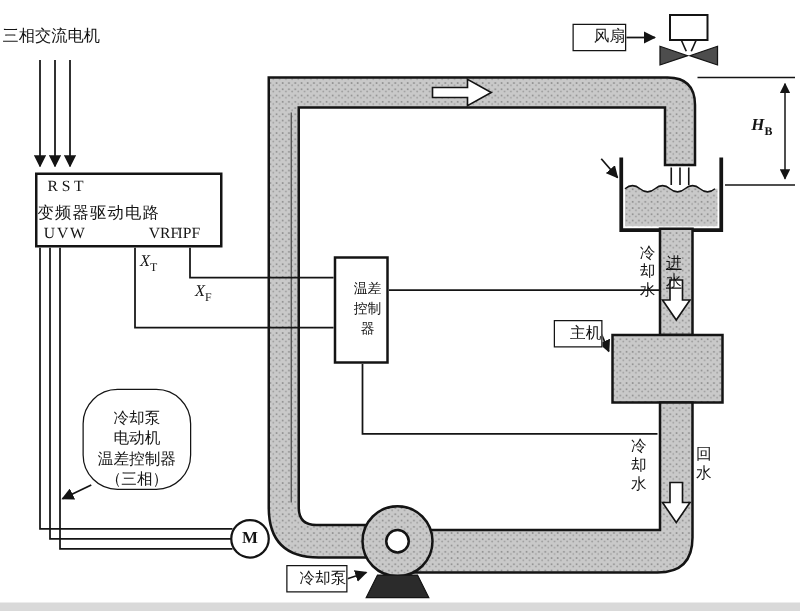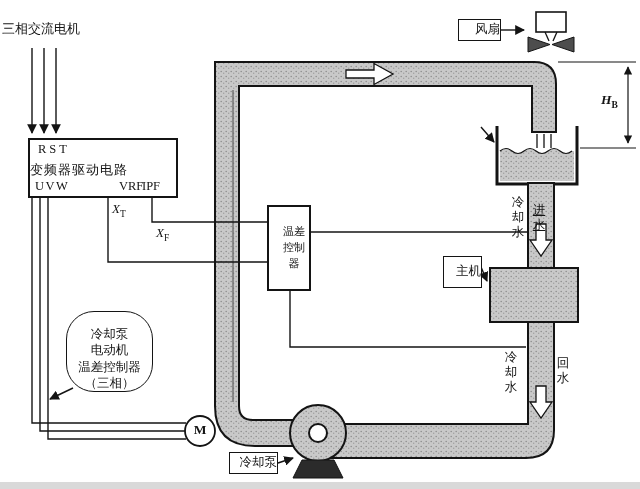--- a/index.html
+++ b/index.html
@@ -131,21 +131,21 @@
     <span class="in">温差控制器</span>
   </div>
 
   <div class="lbl boxed" style="left:458px;top:19px;width:43px;height:22px;font-size:12.5px;">
     <span>风扇</span>
   </div>
 
 
   <div class="lbl" style="left:601px;top:93px;font-size:13.5px;font-weight:bold;"><i class="ital">H</i><sub>B</sub></div>
 
-  <div class="lbl boxed" style="left:443px;top:256px;width:39px;height:32px;font-size:12.5px;">
+  <div class="lbl boxed" style="left:443px;top:256px;width:39px;height:22px;font-size:12.5px;">
     <span>主机</span>
   </div>
 
   <div class="lbl boxed sigbox">
     <span>冷却泵</span>
     <span>电动机</span>
     <span>温差控制器</span>
     <span>（三相）</span>
   </div>
 

